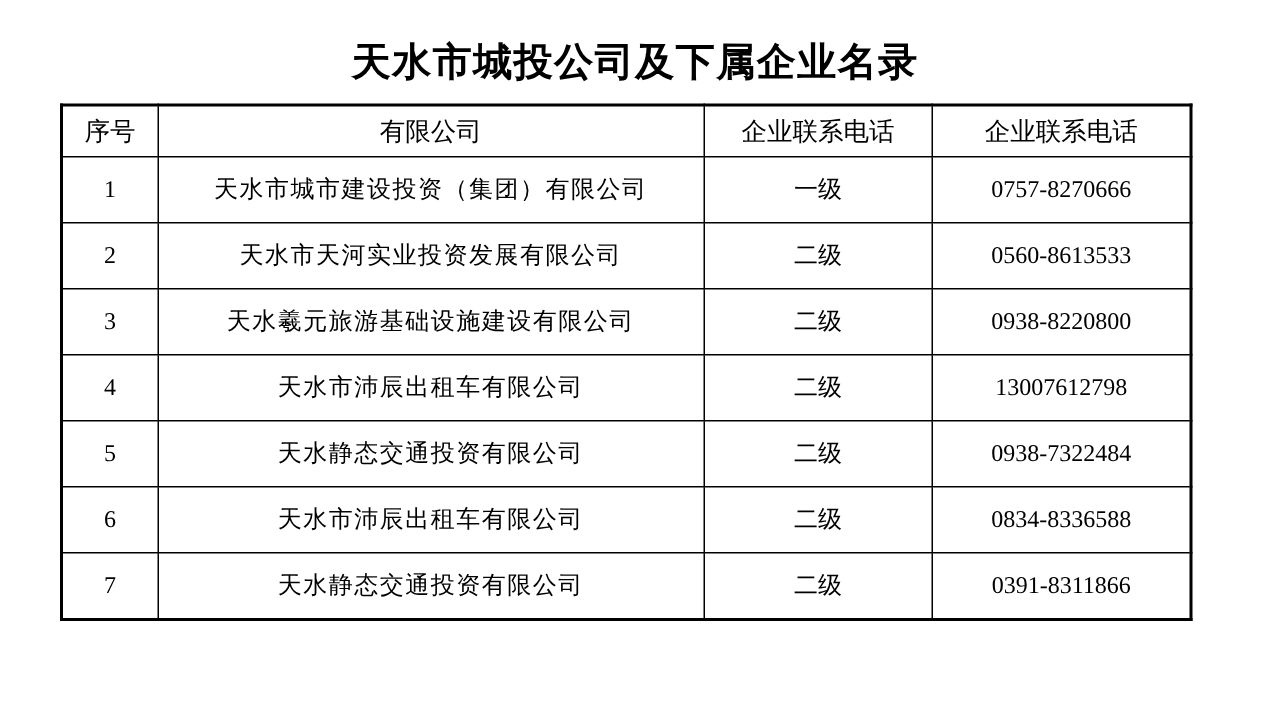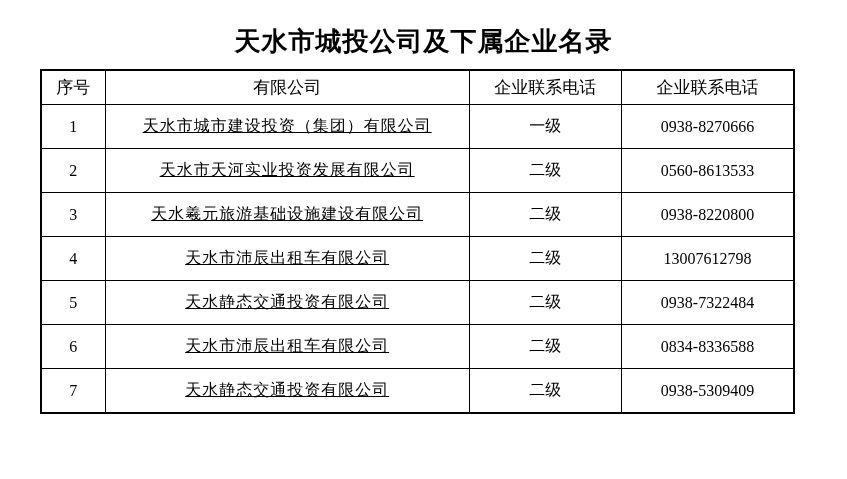--- a/index.html
+++ b/index.html
@@ -50,21 +50,21 @@
   }
   .directory tbody td {
     height: 43px;
     font-family: "Liberation Serif", serif;
     font-size: 16px;
   }
   .col-index { width: 64px; }
   .col-name  { width: 363px; }
   .col-level { width: 152px; }
   .col-phone { width: 172px; }
-  .cell-name { letter-spacing: 1px; text-decoration: underline; }
+  .cell-name { letter-spacing: 1px; }
 </style>
 </head>
 <body>
 
 <h1 class="page-title">天水市城投公司及下属企业名录</h1>
 
 <table class="directory">
   <colgroup>
     <col class="col-index">
     <col class="col-name">
@@ -77,21 +77,21 @@
       <th>有限公司</th>
       <th>企业联系电话</th>
       <th>企业联系电话</th>
     </tr>
   </thead>
   <tbody>
     <tr>
       <td>1</td>
       <td class="cell-name">天水市城市建设投资（集团）有限公司</td>
       <td>一级</td>
-      <td>0938-8270666</td>
+      <td>0757-8270666</td>
     </tr>
     <tr>
       <td>2</td>
       <td class="cell-name">天水市天河实业投资发展有限公司</td>
       <td>二级</td>
       <td>0560-8613533</td>
     </tr>
     <tr>
       <td>3</td>
       <td class="cell-name">天水羲元旅游基础设施建设有限公司</td>
@@ -113,16 +113,16 @@
     <tr>
       <td>6</td>
       <td class="cell-name">天水市沛辰出租车有限公司</td>
       <td>二级</td>
       <td>0834-8336588</td>
     </tr>
     <tr>
       <td>7</td>
       <td class="cell-name">天水静态交通投资有限公司</td>
       <td>二级</td>
-      <td>0938-5309409</td>
+      <td>0391-8311866</td>
     </tr>
   </tbody>
 </table>
 
 </body></html>

